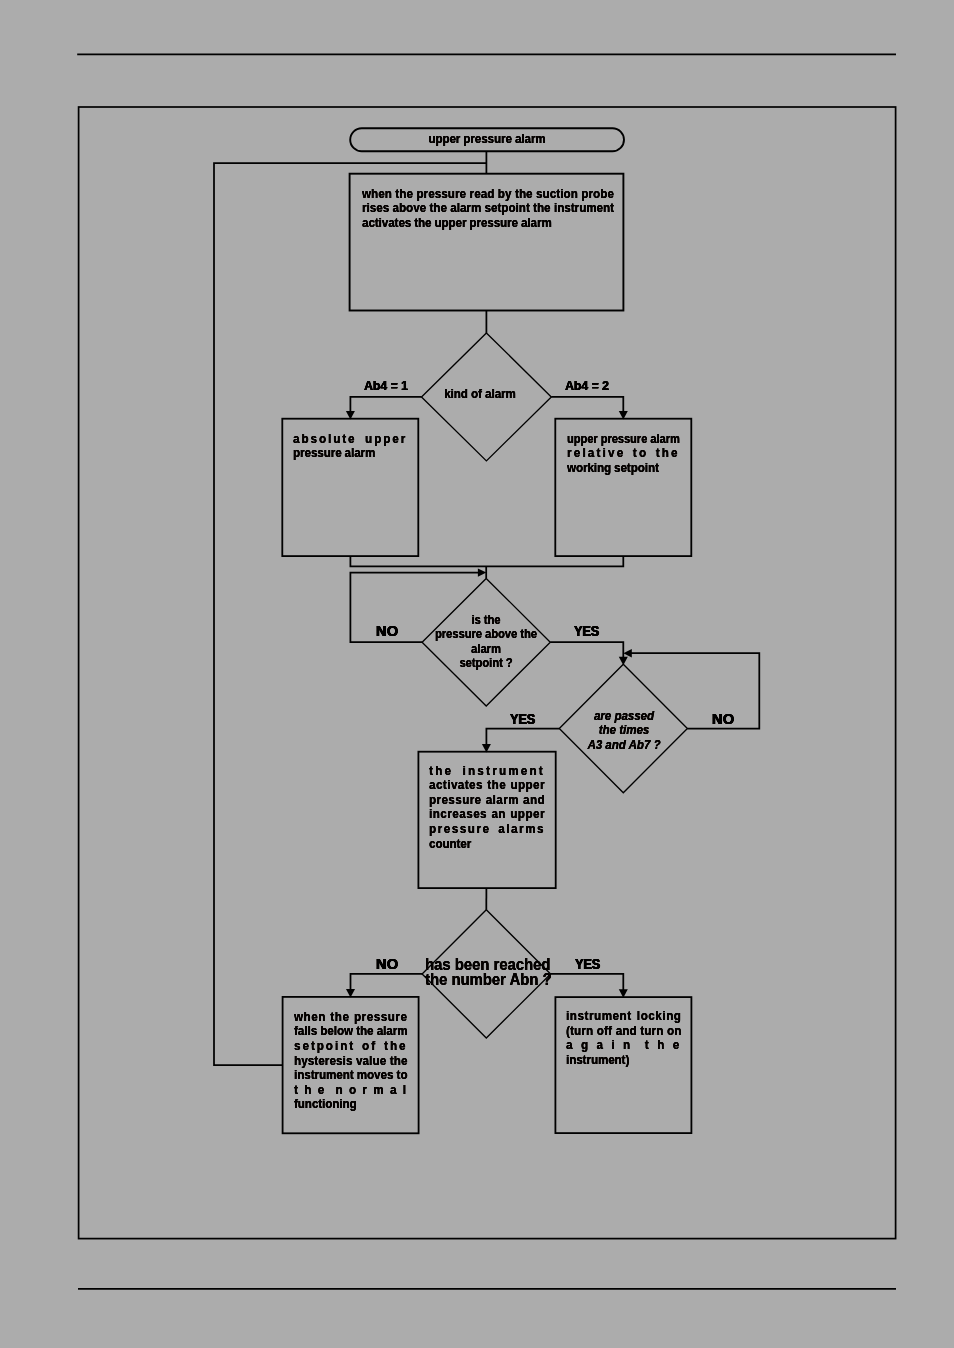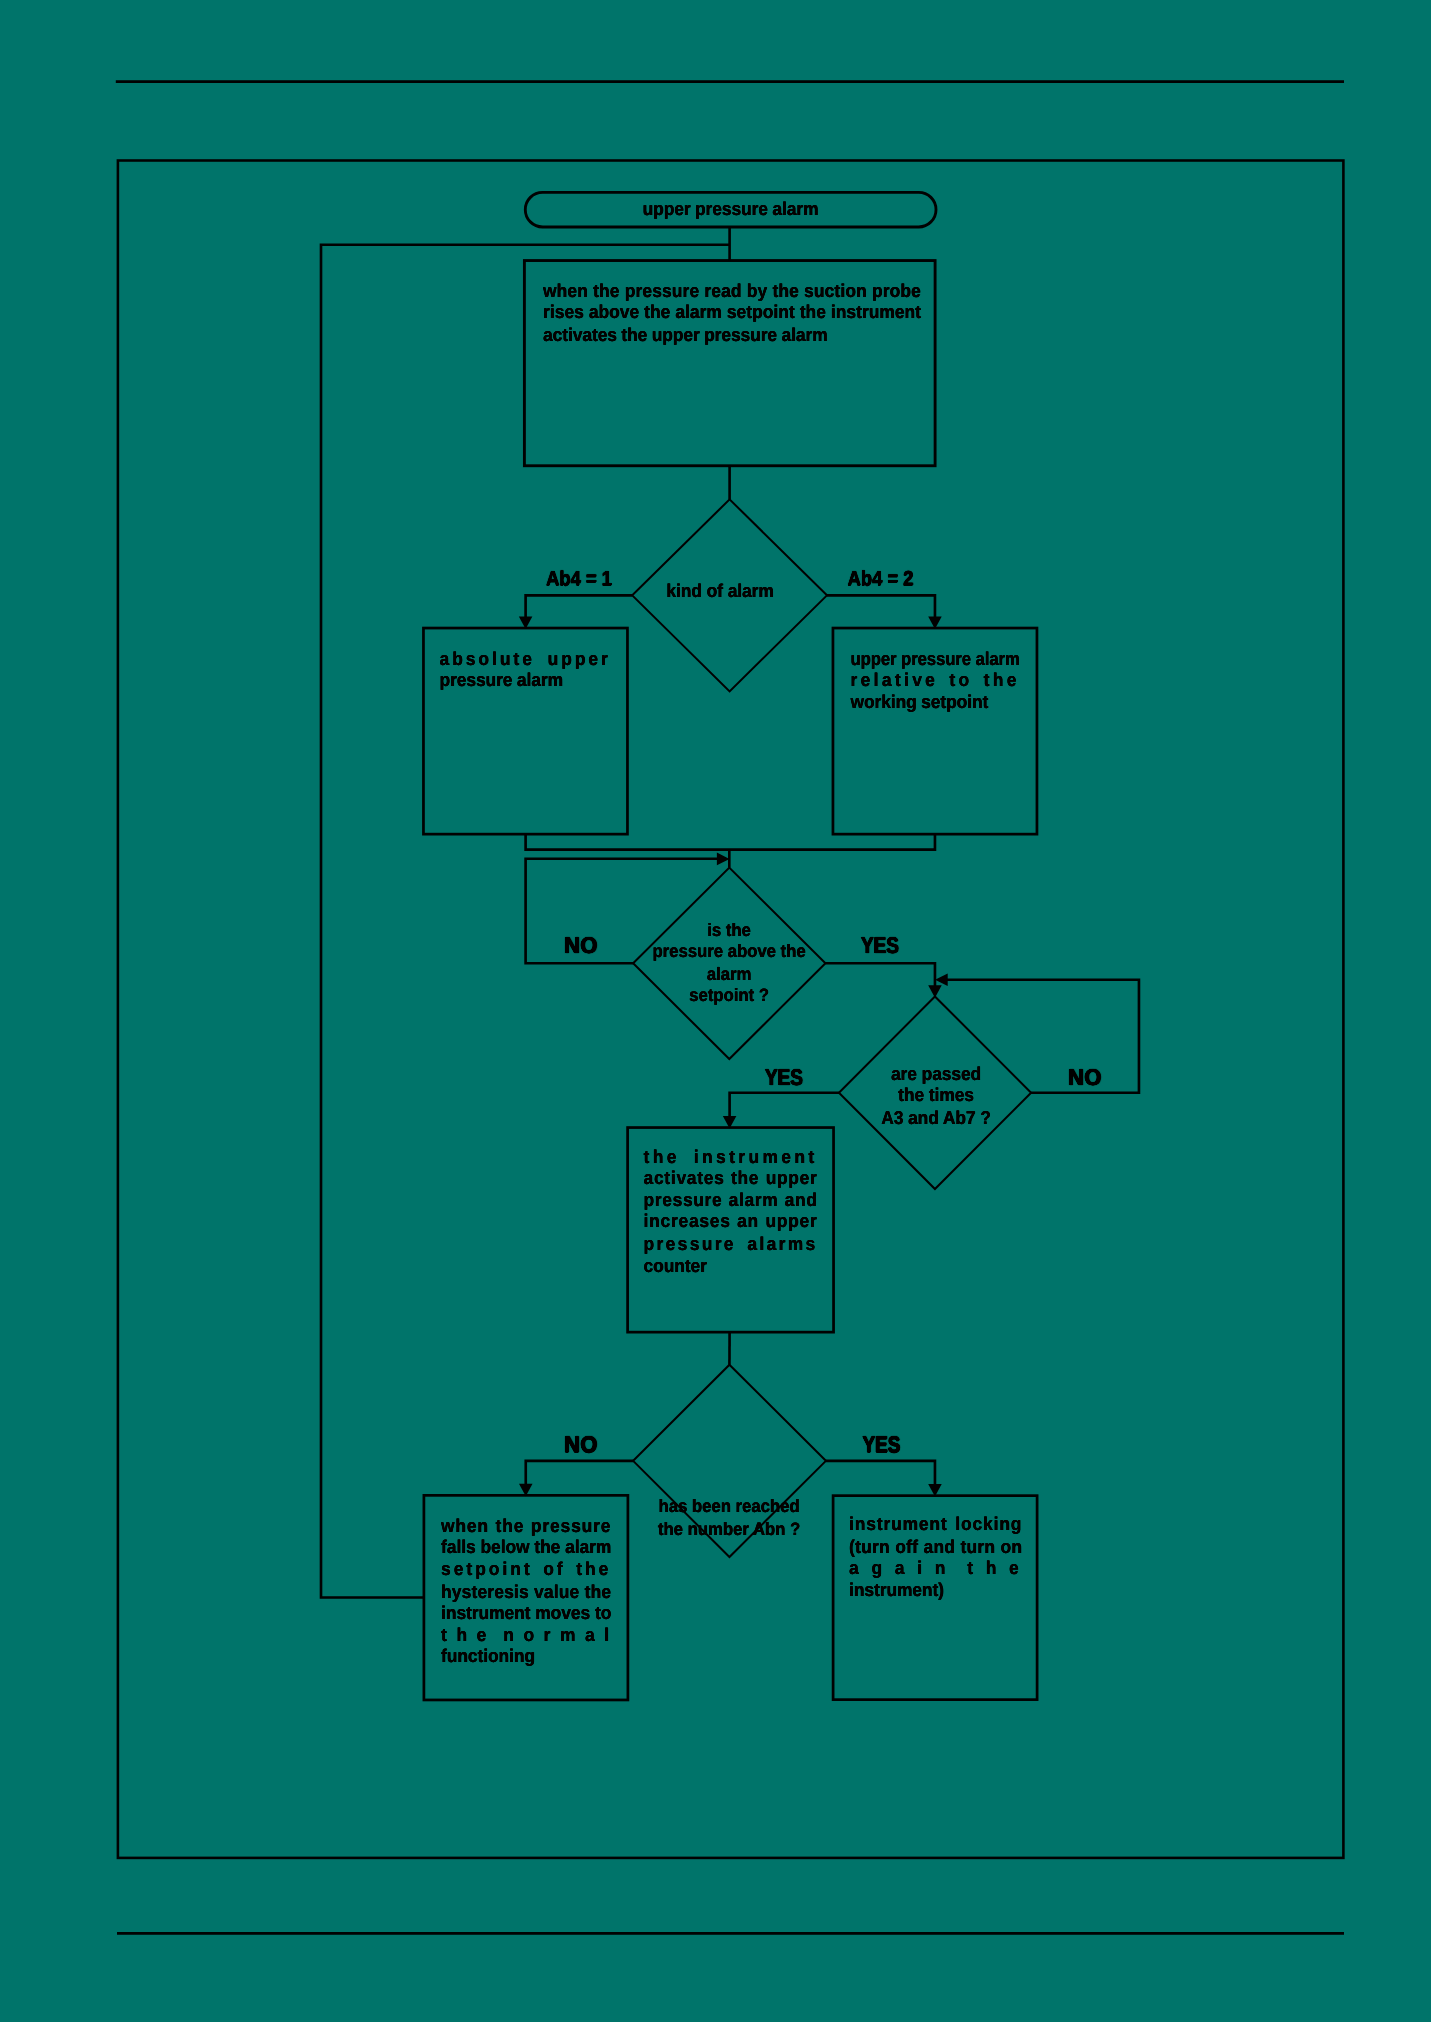--- a/index.html
+++ b/index.html
@@ -1,18 +1,18 @@
 <!DOCTYPE html>
 <html><head>
 <meta charset="utf-8">
 <title>upper pressure alarm flowchart</title>
 <style>
   html,body{margin:0;padding:0;background:#fff;}
   body{width:954px;height:1348px;font-family:"Liberation Sans",sans-serif;overflow:hidden;}
-  #page{position:relative;width:954px;height:1348px;background:#0f766e;filter:blur(0.22px) contrast(1.25);}
+  #page{position:relative;width:954px;height:1348px;background:#a3a3a3;filter:blur(0.22px) contrast(1.25);}
   svg#chart{position:absolute;left:0;top:0;}
   .shape{fill:none;stroke:#1a1a1a;}
   .ln{stroke:#1a1a1a;fill:none;}
   .ah{fill:#1a1a1a;stroke:none;}
   .rule{stroke:#1a1a1a;stroke-width:1.9;}
 
   .tblk{position:absolute;color:#1d1a18;font-weight:700;
         font-family:"Liberation Sans",sans-serif;
         text-shadow:0 0 0.35px #1d1a18, 0.25px 0 0.25px #1d1a18;
         -webkit-font-smoothing:none;}
@@ -139,40 +139,40 @@
 
 <div class="dlabel" style="left:426px;top:612.6px;width:120px;font-size:12px;">
       <span class="inner" style="width:129.3103448275862px;transform:scaleX(0.928)">
         <span class="dl">is the</span>
         <span class="dl">pressure above the</span>
         <span class="dl">alarm</span>
         <span class="dl">setpoint ?</span>
       </span>
     </div>
 
-<div class="dlabel" style="left:565px;top:708.5px;width:118px;font-size:12.4px;">
+<div class="dlabel" style="left:565px;top:708.5px;width:118px;font-size:12.4px;font-style:italic;">
       <span class="inner" style="width:127.1551724137931px;transform:scaleX(0.928)">
         <span class="dl">are passed</span>
         <span class="dl">the times</span>
         <span class="dl">A3 and Ab7 ?</span>
       </span>
     </div>
 
 <div class="tblk" style="left:429.4px;top:763.6px;width:116px;font-size:12.4px;line-height:14.6px;">
       <span class="inner" style="width:125px;transform:scaleX(0.928)">
         <span class="tl" style="letter-spacing: 2.488px; width: 125px;"><span class="w">the</span><span class="w">instrument</span></span>
         <span class="tl" style="letter-spacing: 0.567px; width: 125px;"><span class="w">activates</span><span class="w">the</span><span class="w">upper</span></span>
         <span class="tl" style="letter-spacing: 0.529px; width: 125px;"><span class="w">pressure</span><span class="w">alarm</span><span class="w">and</span></span>
         <span class="tl" style="letter-spacing: 0.598px; width: 125px;"><span class="w">increases</span><span class="w">an</span><span class="w">upper</span></span>
         <span class="tl" style="letter-spacing: 1.744px; width: 125px;"><span class="w">pressure</span><span class="w">alarms</span></span>
         <span class="tl last"><span class="w">counter</span></span>
       </span>
     </div>
 
-<div class="dlabel" style="left:425px;top:997px;width:122px;font-size:12px;">
+<div class="dlabel" style="left:425px;top:958px;width:122px;font-size:16px;">
       <span class="inner" style="width:131.4655172413793px;transform:scaleX(0.928)">
         <span class="dl">has been reached</span>
         <span class="dl">the number Abn ?</span>
       </span>
     </div>
 
 <div class="tblk" style="left:293.7px;top:1009.8px;width:113.5px;font-size:12.4px;line-height:14.6px;">
       <span class="inner" style="width:122.30603448275862px;transform:scaleX(0.928)">
         <span class="tl" style="letter-spacing: 0.673px; width: 122.306px;"><span class="w">when</span><span class="w">the</span><span class="w">pressure</span></span>
         <span class="tl" style="letter-spacing: 0.016px; width: 122.306px;"><span class="w">falls</span><span class="w">below</span><span class="w">the</span><span class="w">alarm</span></span>

